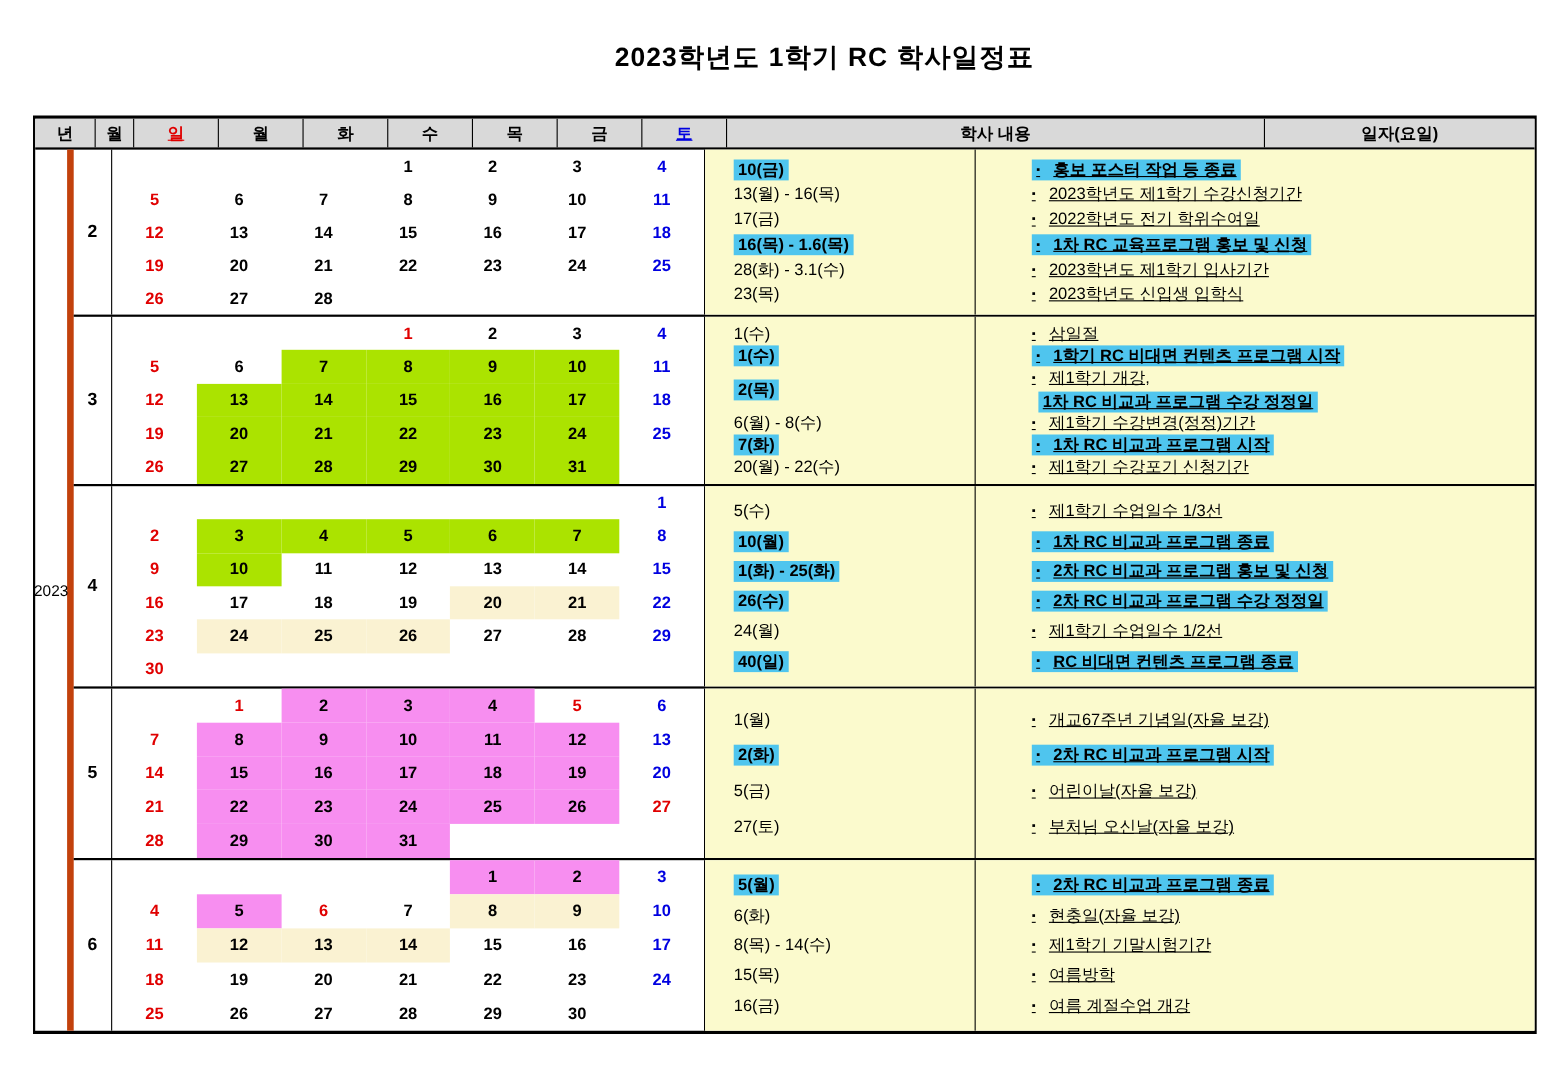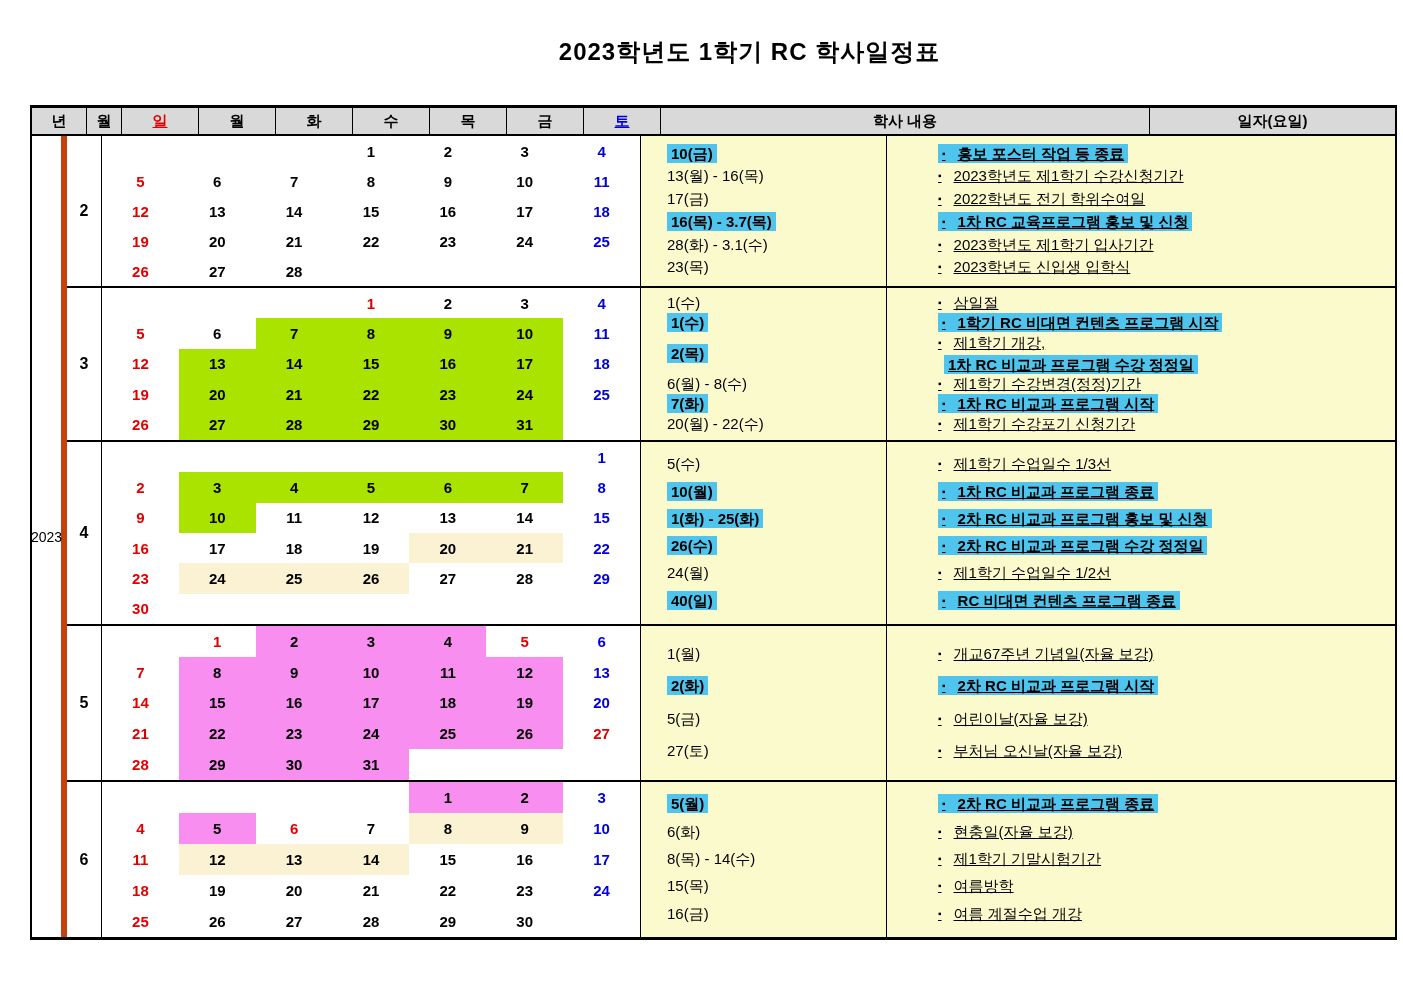--- a/index.html
+++ b/index.html
@@ -199,21 +199,21 @@
                   <div class="ev-line"><span><span class="bullet">▪</span>2023학년도 제1학기 수강신청기간</span></div>
                 </div>
               </div>
               <div class="ev-row">
                 <div class="ev-date"><span>17(금)</span></div>
                 <div class="ev-content">
                   <div class="ev-line"><span><span class="bullet">▪</span>2022학년도 전기 학위수여일</span></div>
                 </div>
               </div>
               <div class="ev-row">
-                <div class="ev-date"><span class="hl">16(목) - 3.7(목)</span></div>
+                <div class="ev-date"><span class="hl">16(목) - 1.6(목)</span></div>
                 <div class="ev-content">
                   <div class="ev-line"><span class="hl"><span class="bullet">▪</span>1차 RC 교육프로그램 홍보 및 신청</span></div>
                 </div>
               </div>
               <div class="ev-row">
                 <div class="ev-date"><span>28(화) - 3.1(수)</span></div>
                 <div class="ev-content">
                   <div class="ev-line"><span><span class="bullet">▪</span>2023학년도 제1학기 입사기간</span></div>
                 </div>
               </div>

